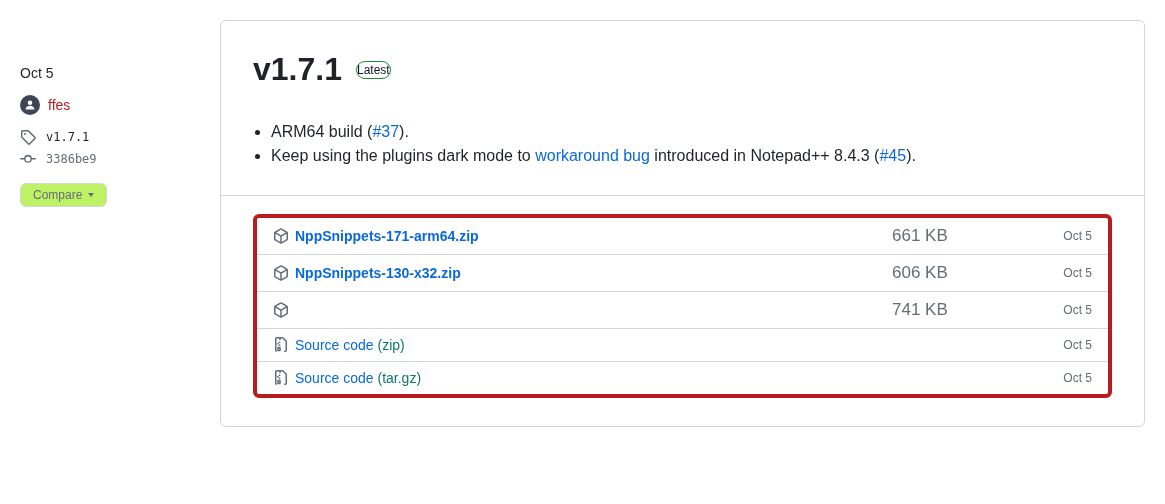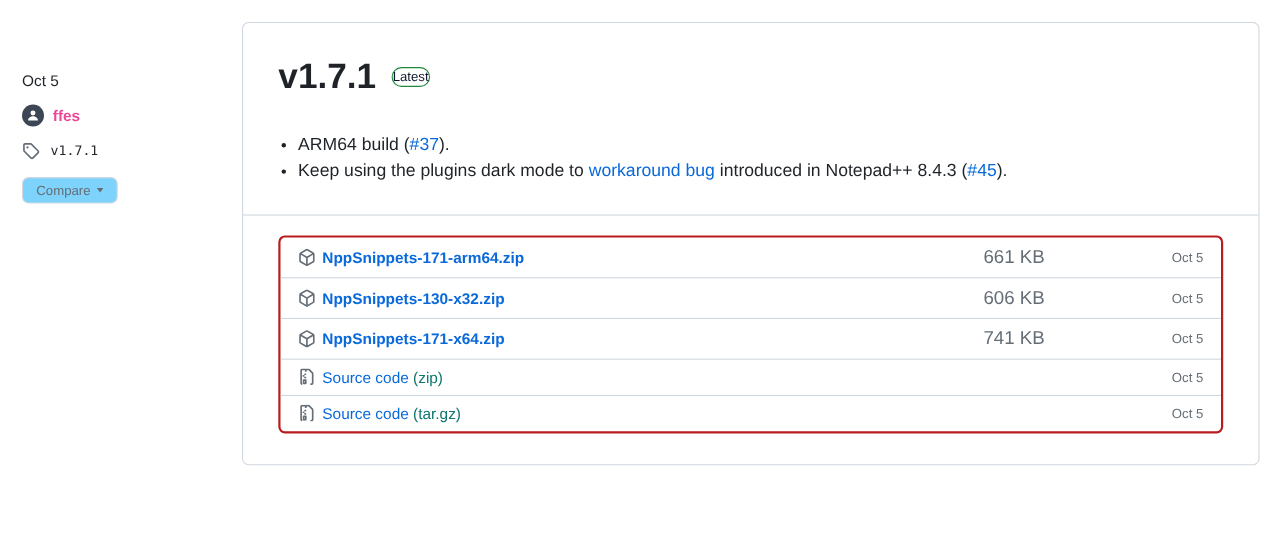--- a/index.html
+++ b/index.html
@@ -36,43 +36,42 @@
       height: 20px;
       border-radius: 50%;
       background: #3d4654;
       display: inline-flex;
       align-items: center;
       justify-content: center;
       color: #fff;
       font-size: 10px;
     }
     .author-name {
-      color: #ec4899;
-      font-size: 14px;
-      font-weight: bold;
+      color: #b91c1c;
+      font-size: 14px;
     }
     .meta-row {
       display: flex;
       align-items: center;
       gap: 10px;
       margin-bottom: 6px;
       color: #656d76;
       font-size: 14px;
     }
     .meta-row svg { fill: #656d76; }
     .tag-text { font-family: ui-monospace, SFMono-Regular, Menlo, monospace; font-size: 12px; color: #1f2328; }
     .commit-text { font-family: ui-monospace, SFMono-Regular, Menlo, monospace; font-size: 12px; color: #656d76; }
     .compare-btn {
       display: inline-flex;
       align-items: center;
       gap: 6px;
       padding: 4px 12px;
       border: 1px solid #d0d7de;
       border-radius: 6px;
-      background: #7dd3fc;
+      background: #bef264;
       color: #656d76;
       font-size: 12px;
       cursor: pointer;
       margin-top: 10px;
     }
     .compare-btn .caret {
       border-top: 4px solid #656d76;
       border-left: 3px solid transparent;
       border-right: 3px solid transparent;
       width: 0; height: 0;
@@ -136,21 +135,21 @@
       font-weight: 600;
     }
     .assets-count {
       background: #eaeef2;
       color: #656d76;
       border-radius: 2em;
       font-size: 12px;
       padding: 1px 8px;
     }
     .assets-table {
-      border: 2px solid #b91c1c;
+      border: 4px solid #b91c1c;
       border-radius: 6px;
       overflow: hidden;
     }
     .asset-row {
       display: flex;
       align-items: center;
       padding: 8px 16px;
       border-top: 1px solid #d0d7de;
       font-size: 14px;
     }
@@ -200,20 +199,26 @@
             <path d="M2 14c0-3 3-5 6-5s6 2 6 5"></path>
           </svg>
       </span>
       <span class="author-name">ffes</span>
     </div>
     <div class="meta-row">
       <svg class="icon-svg" viewBox="0 0 16 16">
           <path d="M1 7.775V2.75C1 1.784 1.784 1 2.75 1h5.025c.464 0 .91.184 1.238.513l6.25 6.25a1.75 1.75 0 0 1 0 2.474l-5.026 5.026a1.75 1.75 0 0 1-2.474 0l-6.25-6.25A1.75 1.75 0 0 1 1 7.775ZM2.5 2.75v5.025c0 .066.026.13.073.177l6.25 6.25a.25.25 0 0 0 .354 0l5.025-5.025a.25.25 0 0 0 0-.354l-6.25-6.25a.25.25 0 0 0-.177-.073H2.75a.25.25 0 0 0-.25.25ZM6 5a1 1 0 1 1-2 0 1 1 0 0 1 2 0Z"></path>
         </svg>
       <span class="tag-text">v1.7.1</span>
+    </div>
+    <div class="meta-row">
+      <svg class="icon-svg" viewBox="0 0 16 16">
+          <path d="M11.93 8.5a4.002 4.002 0 0 1-7.86 0H.75a.75.75 0 0 1 0-1.5h3.32a4.002 4.002 0 0 1 7.86 0h3.32a.75.75 0 0 1 0 1.5ZM8 10.5a2.5 2.5 0 1 0 0-5 2.5 2.5 0 0 0 0 5Z"></path>
+        </svg>
+      <span class="commit-text">3386be9</span>
     </div>
     <button class="compare-btn">
       <span>Compare</span>
       <span class="caret"></span>
     </button>
   </aside>
 
   <main class="main">
     <div class="release-header">
       <div class="title-row">
@@ -250,21 +255,20 @@
             <a class="asset-link">NppSnippets-130-x32.zip</a>
           </div>
           <div class="asset-size">606 KB</div>
           <div class="asset-date">Oct 5</div>
         </div>
         <div class="asset-row">
           <div class="asset-name">
             <svg class="icon-svg" viewBox="0 0 16 16">
                 <path d="m8.878.392 5.25 3.045c.54.314.872.89.872 1.514v6.098a1.75 1.75 0 0 1-.872 1.514l-5.25 3.045a1.75 1.75 0 0 1-1.756 0l-5.25-3.045A1.75 1.75 0 0 1 1 11.049V4.951c0-.624.332-1.2.872-1.514L7.122.392a1.75 1.75 0 0 1 1.756 0ZM7.875 1.69l-4.63 2.685L8 7.133l4.755-2.758-4.63-2.685a.25.25 0 0 0-.25 0ZM2.5 5.677v5.372c0 .09.047.171.125.216l4.625 2.683V8.432Zm6.25 8.271 4.625-2.683a.25.25 0 0 0 .125-.216V5.677L8.75 8.432Z"></path>
               </svg>
-            <a class="asset-link">NppSnippets-171-x64.zip</a>
           </div>
           <div class="asset-size">741 KB</div>
           <div class="asset-date">Oct 5</div>
         </div>
         <div class="asset-row">
           <div class="asset-name">
             <svg class="icon-svg" viewBox="0 0 16 16">
                 <path d="M3.5 1.75v11.5c0 .09.048.173.126.217a.75.75 0 0 1-.752 1.298A1.75 1.75 0 0 1 2 13.25V1.75C2 .784 2.784 0 3.75 0h5.586c.464 0 .909.184 1.237.513l2.914 2.914c.329.328.513.773.513 1.237v8.586A1.75 1.75 0 0 1 12.25 15h-.5a.75.75 0 0 1 0-1.5h.5a.25.25 0 0 0 .25-.25V4.664a.25.25 0 0 0-.073-.177l-2.914-2.914a.25.25 0 0 0-.177-.073H7.25a.75.75 0 0 1 0 1.5h-.5a.75.75 0 0 1 0-1.5h-3a.25.25 0 0 0-.25.25ZM6.25 4.5a.75.75 0 0 0 0 1.5h.5a.75.75 0 0 0 0-1.5Zm-1.5 1.5a.75.75 0 0 0 0 1.5h.5a.75.75 0 0 0 0-1.5Zm1.5 1.5a.75.75 0 0 0 0 1.5h.5a.75.75 0 0 0 0-1.5Zm-2 3c0-.414.336-.75.75-.75h2a.75.75 0 0 1 .75.75v3a.75.75 0 0 1-.75.75h-2a.75.75 0 0 1-.75-.75Zm1.5.75v1.5h.5v-1.5Z"></path>
               </svg>
             <a class="asset-link-source"><span>Source code</span> <span class="asset-format">(zip)</span></a>

